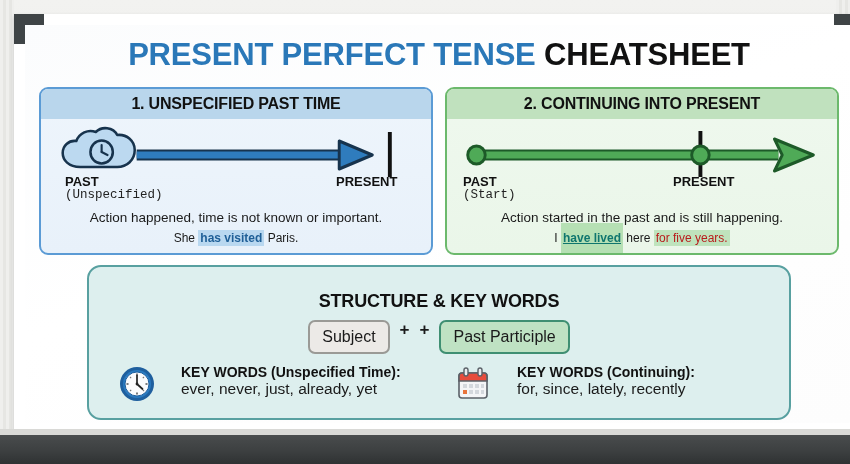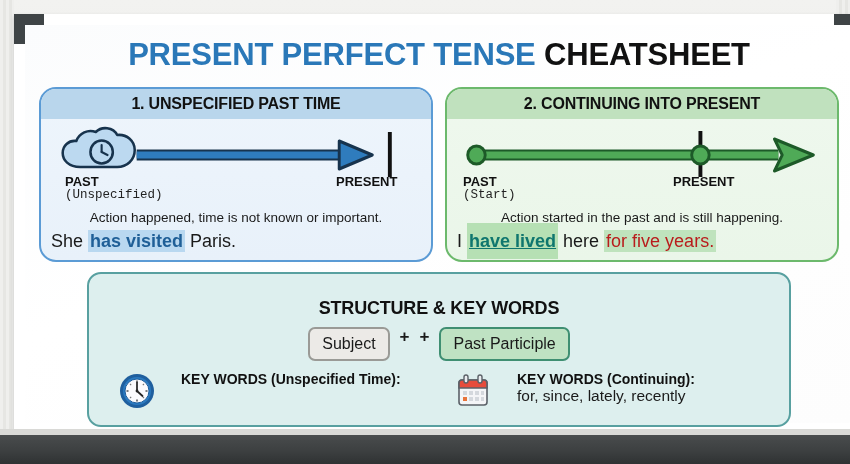--- a/index.html
+++ b/index.html
@@ -94,21 +94,21 @@
   .title .t-blue { color: #2a78b8; }
   .title .t-black { color: #111111; }
 
   .panels {
     display: flex;
     gap: 12px;
     margin: 14px 14px 0 14px;
   }
   .panel {
     flex: 1 1 0;
-    border-radius: 17px;
+    border-radius: 9px;
     overflow: hidden;
     position: relative;
   }
   .panel-blue {
     border: 2px solid #5b9bd5;
     background: linear-gradient(180deg, #eef5fc 0%, #e8f1fa 100%);
   }
   .panel-green {
     border: 2px solid #6cb96c;
     background: linear-gradient(180deg, #eff8ee 0%, #eaf6e9 100%);
@@ -155,22 +155,23 @@
   .lbl-right-green { position: absolute; left: 216px; top: 0; }
 
   .desc {
     font-size: 13.5px;
     color: #1a1a1a;
     text-align: center;
     margin-top: 1px;
     white-space: nowrap;
   }
   .example {
-    font-size: 18px;
+    font-size: 12px;
     color: #1a1a1a;
+    text-align: center;
     margin-top: 6px;
     white-space: nowrap;
   }
   .hl-blue {
     background: #b9d8f0;
     color: #1f5f97;
     font-weight: bold;
     padding: 1px 2px;
   }
   .hl-green-bold {
@@ -364,20 +365,21 @@
                   <line x1="27" y1="13" x2="25.8" y2="14.2" stroke="#777" stroke-width="1.1"></line>
                   <line x1="13" y1="27" x2="14.2" y2="25.8" stroke="#777" stroke-width="1.1"></line>
                   <line x1="27" y1="27" x2="25.8" y2="25.8" stroke="#777" stroke-width="1.1"></line>
                   <line x1="20" y1="20" x2="20" y2="11.5" stroke="#222" stroke-width="1.7" stroke-linecap="round"></line>
                   <line x1="20" y1="20" x2="25.5" y2="25" stroke="#222" stroke-width="1.7" stroke-linecap="round"></line>
                   <circle cx="20" cy="20" r="1.4" fill="#222"></circle>
                 </svg>
               </div>
               <div class="keytext">
                 <div class="key-title">KEY WORDS (Unspecified Time):</div>
+                <div class="key-words">ever, never, just, already, yet</div>
               </div>
             </div>
 
             <div class="keyrow" style="padding-left:10px">
               <div class="icon-box">
                 <svg width="40" height="40" viewBox="0 0 40 40">
                   <rect x="6" y="9" width="28" height="25" rx="3" fill="#f4f5f7" stroke="#5b6168" stroke-width="1.6"></rect>
                   <path d="M6 12 a3 3 0 0 1 3 -3 h22 a3 3 0 0 1 3 3 v5 h-28 z" fill="#e74c3c" stroke="#5b6168" stroke-width="1.6"></path>
                   <rect x="11" y="4" width="4" height="8" rx="2" fill="#e9ecef" stroke="#5b6168" stroke-width="1.4"></rect>
                   <rect x="25" y="4" width="4" height="8" rx="2" fill="#e9ecef" stroke="#5b6168" stroke-width="1.4"></rect>

